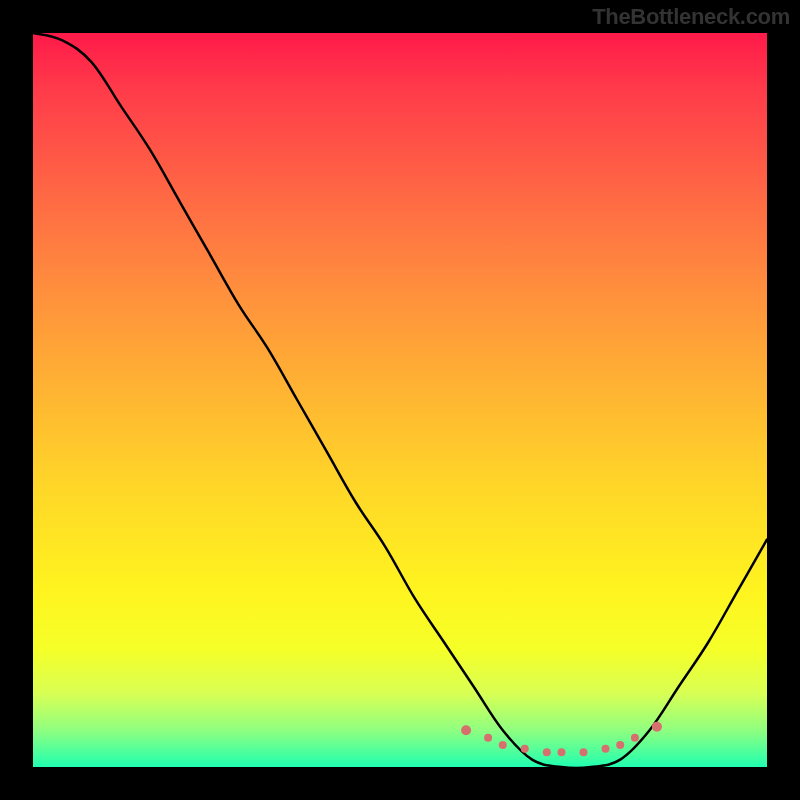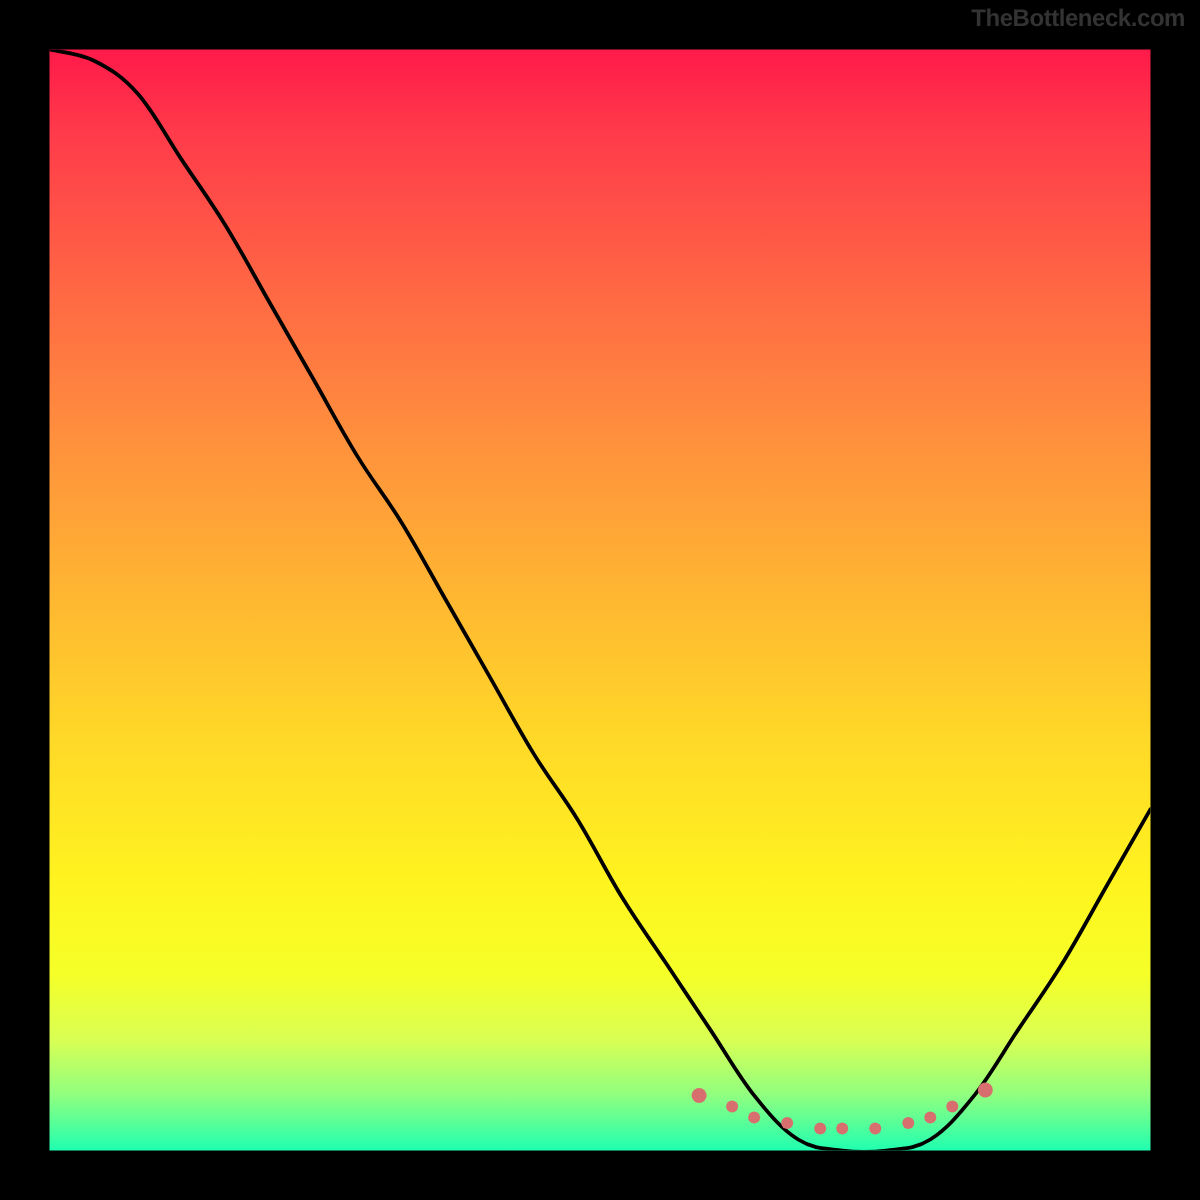--- a/index.html
+++ b/index.html
@@ -9,21 +9,21 @@
     background: #000;
     font-family: Arial, Helvetica, sans-serif;
     position: relative;
     overflow: hidden;
   }
   .attribution {
     position: absolute;
     top: 4px;
     right: 10px;
     color: #333;
-    font-size: 16px;
+    font-size: 22px;
     font-weight: 600;
     letter-spacing: -0.3px;
     z-index: 10;
   }
   .plot-area {
     position: absolute;
     left: 33px;
     top: 33px;
     width: 734px;
     height: 734px;

